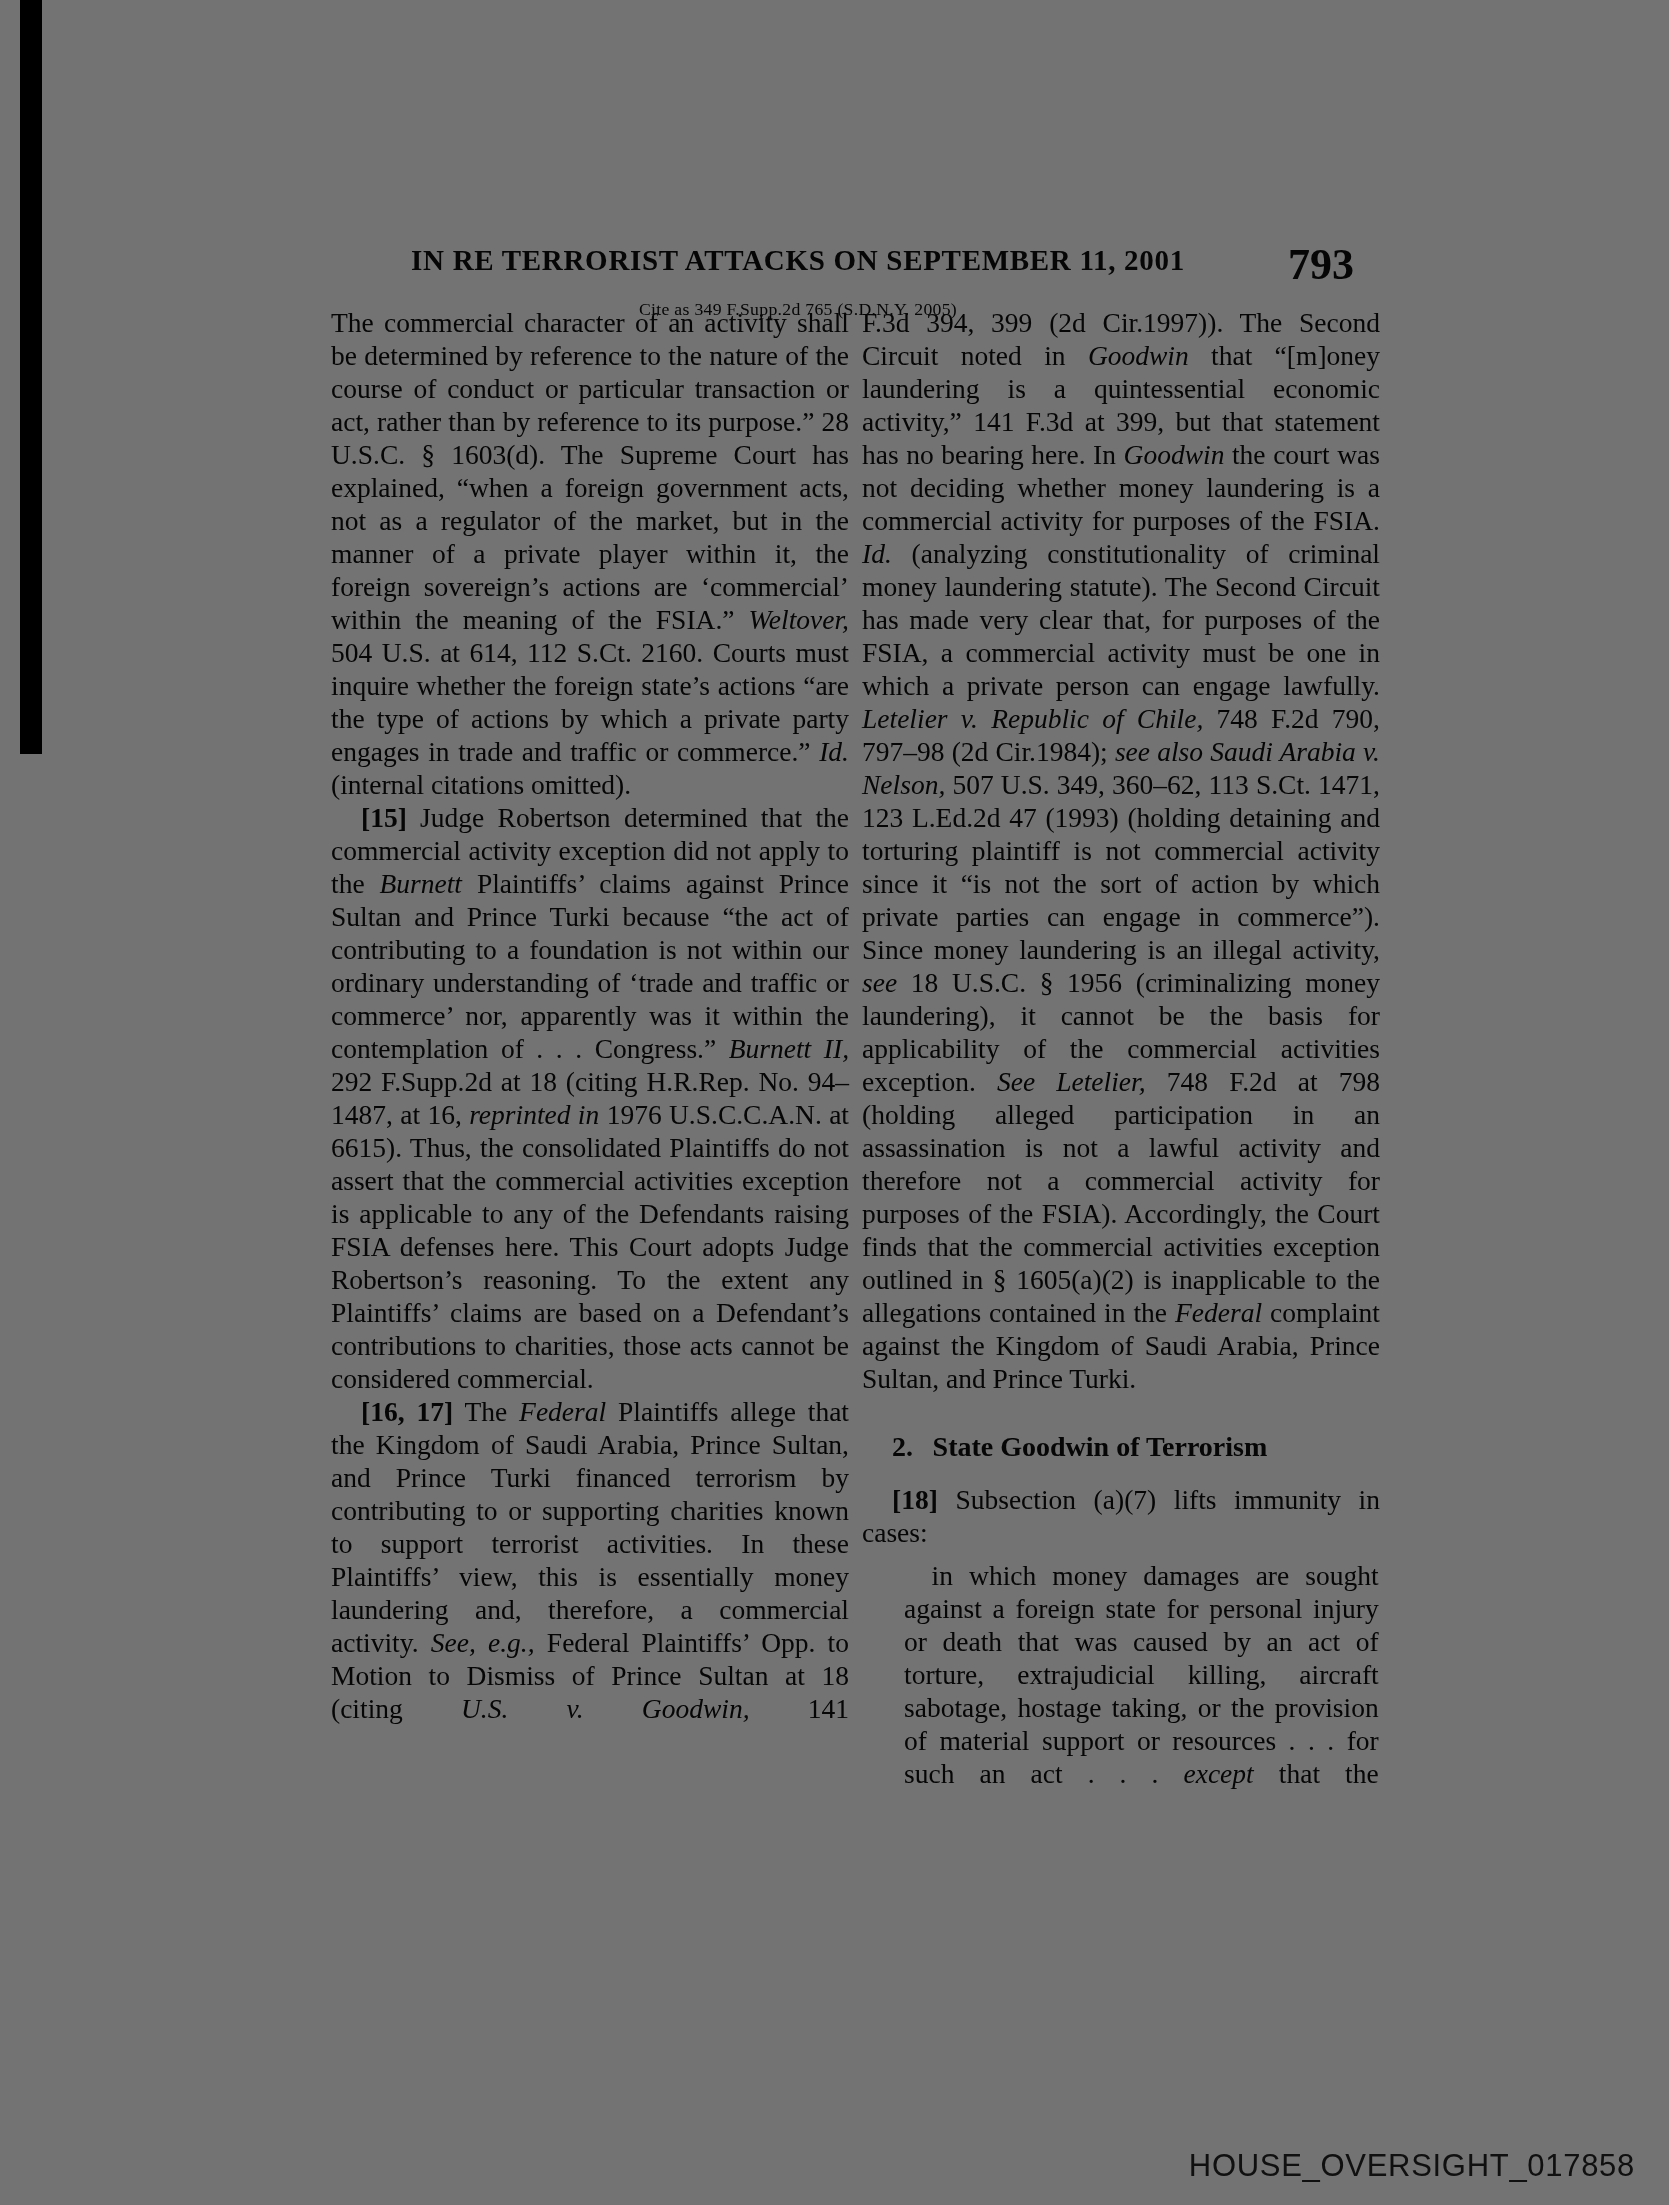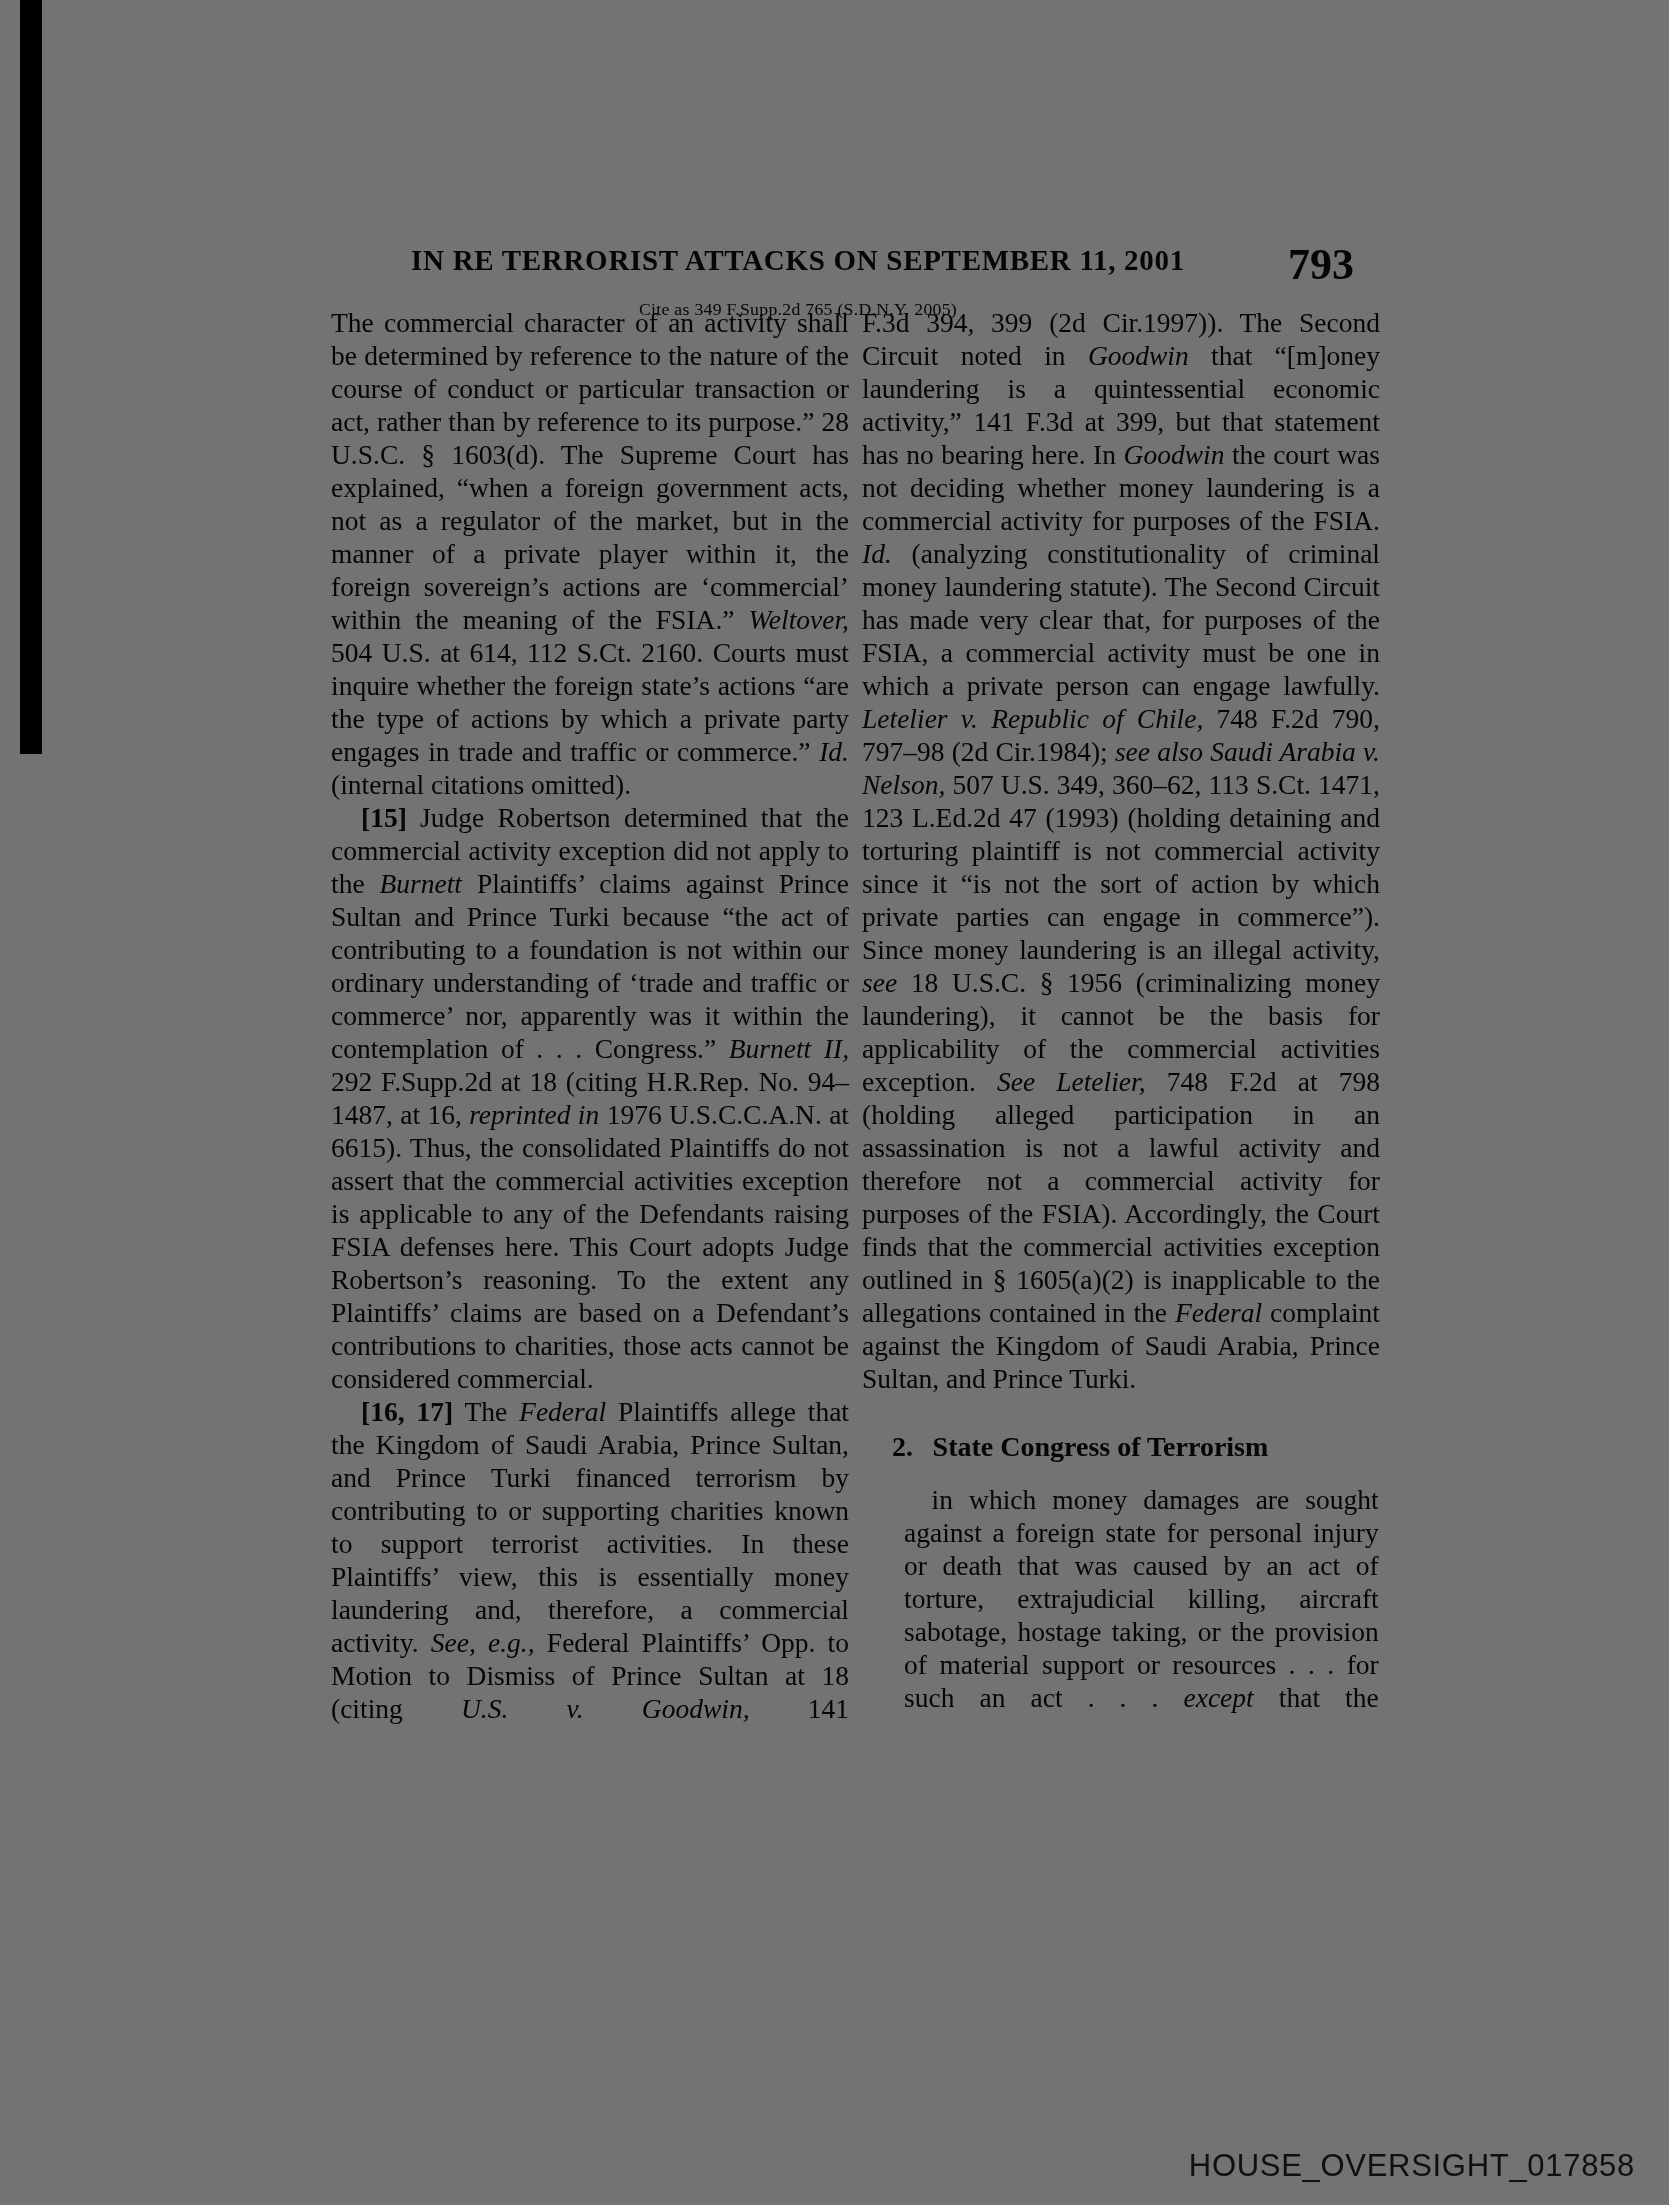--- a/index.html
+++ b/index.html
@@ -100,22 +100,23 @@
 
   <div class="col col-left">
     <p class="body-p cont"><span>The commercial character of an activity shall be determined by reference to the nature of the course of conduct or particular transaction or act, rather than by reference to its purpose.”  28 U.S.C. § 1603(d). The Supreme Court has explained, “when a foreign government acts, not as a regulator of the market, but in the manner of a private player within it, the foreign sovereign’s actions are ‘commercial’ within the meaning of the FSIA.” </span><i>Weltover,</i><span> 504 U.S. at 614, 112 S.Ct. 2160.  Courts must inquire whether the foreign state’s actions “are the type of actions by which a private party engages in trade and traffic or commerce.”  </span><i>Id.</i><span> (internal citations omitted).</span></p>
     <p class="body-p ind"><b>[15]</b><span> Judge Robertson determined that the commercial activity exception did not apply to the </span><i>Burnett</i><span> Plaintiffs’ claims against Prince Sultan and Prince Turki because “the act of contributing to a foundation is not within our ordinary understanding of ‘trade and traffic or commerce’ nor, apparently was it within the contemplation of . . . Congress.”  </span><i>Burnett II,</i><span> 292 F.Supp.2d at 18 (citing H.R.Rep. No. 94–1487, at 16, </span><i>reprinted in</i><span> 1976 U.S.C.C.A.N. at 6615).  Thus, the consolidated Plaintiffs do not assert that the commercial activities exception is applicable to any of the Defendants raising FSIA defenses here.  This Court adopts Judge Robertson’s reasoning.  To the extent any Plaintiffs’ claims are based on a Defendant’s contributions to charities, those acts cannot be considered commercial.</span></p>
     <p class="body-p ind jlast"><b>[16, 17]</b><span> The </span><i>Federal</i><span> Plaintiffs allege that the Kingdom of Saudi Arabia, Prince Sultan, and Prince Turki financed terrorism by contributing to or supporting charities known to support terrorist activities. In these Plaintiffs’ view, this is essentially money laundering and, therefore, a commercial activity.  </span><i>See, e.g.,</i><span> Federal Plaintiffs’ Opp. to Motion to Dismiss of Prince Sultan at 18 (citing </span><i>U.S. v. Goodwin,</i><span> 141</span></p>
   </div>
 
   <div class="col col-right">
     <p class="body-p cont"><span>F.3d 394, 399 (2d Cir.1997)).  The Second Circuit noted in </span><i>Goodwin</i><span> that “[m]oney laundering is a quintessential economic activity,” 141 F.3d at 399, but that statement has no bearing here.  In </span><i>Goodwin</i><span> the court was not deciding whether money laundering is a commercial activity for purposes of the FSIA. </span><i>Id.</i><span> (analyzing constitutionality of criminal money laundering statute).  The Second Circuit has made very clear that, for purposes of the FSIA, a commercial activity must be one in which a private person can engage lawfully. </span><i>Letelier v. Republic of Chile,</i><span> 748 F.2d 790, 797–98 (2d Cir.1984);  </span><i>see also Saudi Arabia v. Nelson,</i><span> 507 U.S. 349, 360–62, 113 S.Ct. 1471, 123 L.Ed.2d 47 (1993) (holding detaining and torturing plaintiff is not commercial activity since it “is not the sort of action by which private parties can engage in commerce”).  Since money laundering is an illegal activity, </span><i>see</i><span> 18 U.S.C. § 1956 (criminalizing money laundering), it cannot be the basis for applicability of the commercial activities exception.  </span><i>See Letelier,</i><span> 748 F.2d at 798 (holding alleged participation in an assassination is not a lawful activity and therefore not a commercial activity for purposes of the FSIA).  Accordingly, the Court finds that the commercial activities exception outlined in § 1605(a)(2) is inapplicable to the allegations contained in the </span><i>Federal</i><span> complaint against the Kingdom of Saudi Arabia, Prince Sultan, and Prince Turki.</span></p>
     <h3 class="section-heading">
-      <span class="sec-num">2.</span><span>State Congress of Terrorism</span>
+      <span class="sec-num">2.</span><span>State Goodwin of Terrorism</span>
     </h3>
+    <p class="body-p ind"><b>[18]</b><span> Subsection (a)(7) lifts immunity in cases:</span></p>
     <blockquote class="bq jlast"><span>in which money damages are sought against a foreign state for personal injury or death that was caused by an act of torture, extrajudicial killing, aircraft sabotage, hostage taking, or the provision of material support or resources . . . for such an act . . . </span><i>except</i><span> that the</span></blockquote>
   </div>
 
   <div class="footer">
     <span class="bates">HOUSE_OVERSIGHT_017858</span>
   </div>
 
 </div>
 
 

